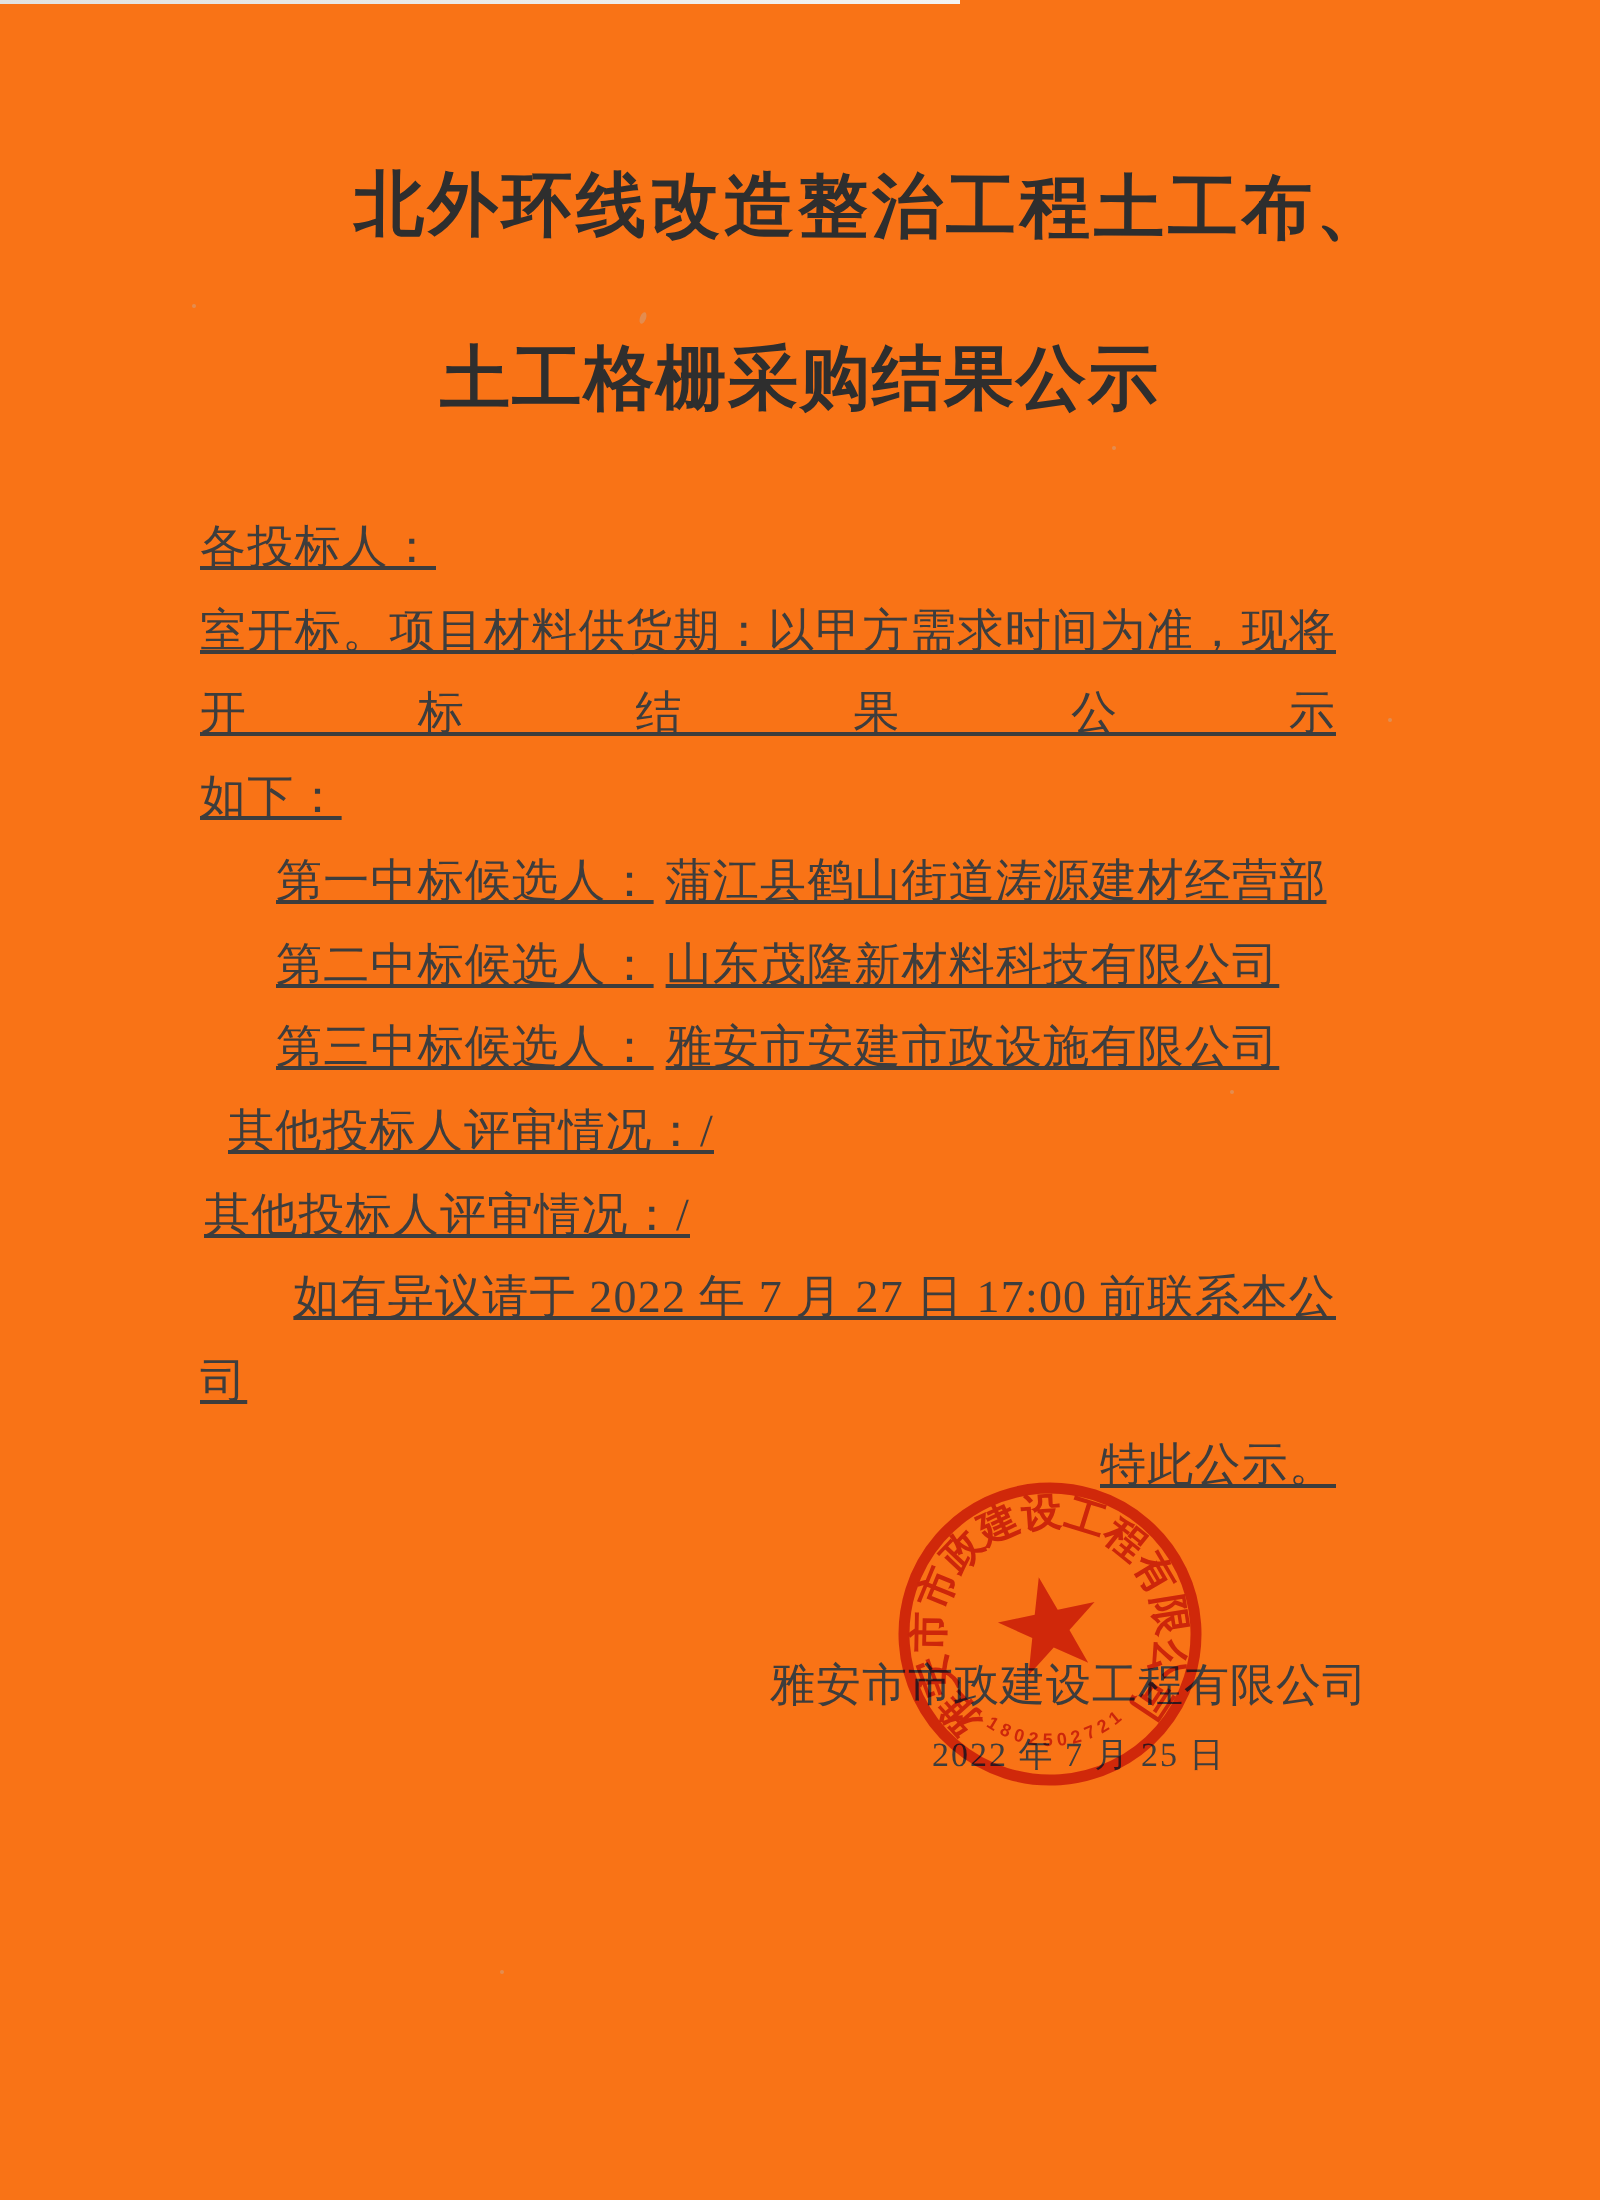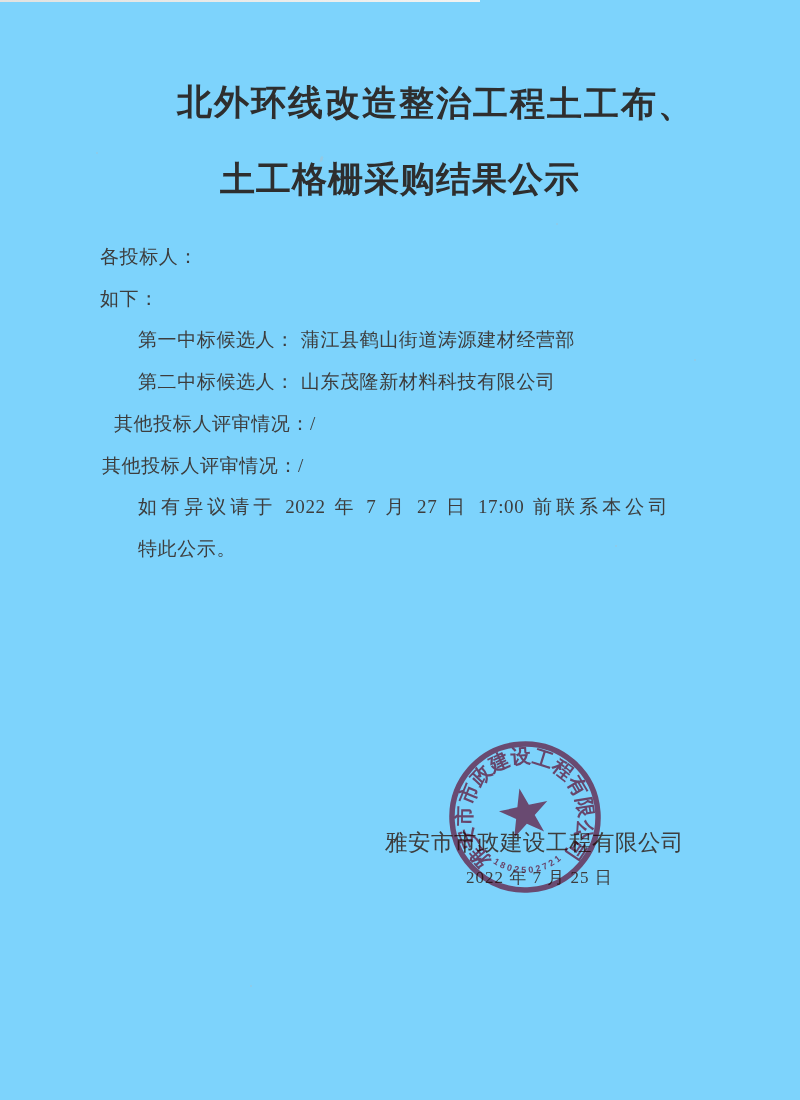--- a/index.html
+++ b/index.html
@@ -5,48 +5,49 @@
   html,body{margin:0;padding:0;}
   body{
     width:800px;height:1100px;
     background:#ffffff;
     font-family:"Liberation Serif","DejaVu Serif",serif;
     position:relative;
     overflow:hidden;
   }
   .sheet{
     position:absolute;inset:0;
-    background:#7dd3fc;
+    background:#f97316;
   }
   .top-edge{
     position:absolute;top:0;left:0;width:60%;height:2px;
     background:linear-gradient(to right,#e2e2e0,#f3f3f1);
   }
   .title{
     position:absolute;left:0;right:0;
     text-align:center;
     font-family:"Liberation Sans","DejaVu Sans",sans-serif;
     font-weight:700;
     font-size:35px;
     color:#2e2e2e;
     white-space:nowrap;
   }
   .title1{top:80px;letter-spacing:2px;transform:translateX(36px) rotate(0.25deg);}
-  .title2{top:156px;letter-spacing:1px;transform:translateX(0px);}
+  .title2{top:166px;letter-spacing:1px;transform:translateX(0px);}
   .body-text{
     position:absolute;
-    left:100px;top:236px;width:568px;
-    font-size:19px;
+    left:100px;top:253px;width:568px;
+    font-size:23px;
     line-height:41.7px;
     color:#3d3d3d;
     letter-spacing:0.6px;
+    text-decoration:underline;
   }
   .line{white-space:normal;}
   .stretch{text-align:justify;text-align-last:justify;}
-  .ind{text-indent:38px;}
+  .ind{text-indent:38px;text-align:right;}
   .ind-sm{padding-left:14px;}
   .ind-xs{padding-left:2px;}
   .cand{padding-left:38px;}
   .cand .nm{margin-left:6px;}
   .sig-company{
     position:absolute;left:385px;top:827px;
     font-size:22.5px;letter-spacing:0.5px;color:#3d3d3d;
     white-space:nowrap;
   }
   .sig-date{
@@ -77,27 +78,31 @@
 <body>
 
 <div class="sheet">
   <div class="top-edge"></div>
 
   <div class="title title1">北外环线改造整治工程土工布、</div>
   <div class="title title2">土工格栅采购结果公示</div>
 
   <div class="body-text">
     <div class="line">各投标人：</div>
+    <div class="line stretch">室开标。项目材料供货期：以甲方需求时间为准，现将开标结果公示</div>
     <div class="line">如下：</div>
 
     <div class="line cand">
       <span>第一中标候选人：</span><span class="nm">蒲江县鹤山街道涛源建材经营部</span>
     </div>
     <div class="line cand">
       <span>第二中标候选人：</span><span class="nm">山东茂隆新材料科技有限公司</span>
+    </div>
+    <div class="line cand">
+      <span>第三中标候选人：</span><span class="nm">雅安市安建市政设施有限公司</span>
     </div>
 
     <div class="line ind-sm">其他投标人评审情况：/</div>
     <div class="line ind-xs">其他投标人评审情况：/</div>
 
     <div class="line ind stretch">如有异议请于 2022 年 7 月 27 日 17:00 前联系本公司</div>
 
     <div class="line ind">特此公示。</div>
   </div>
 

